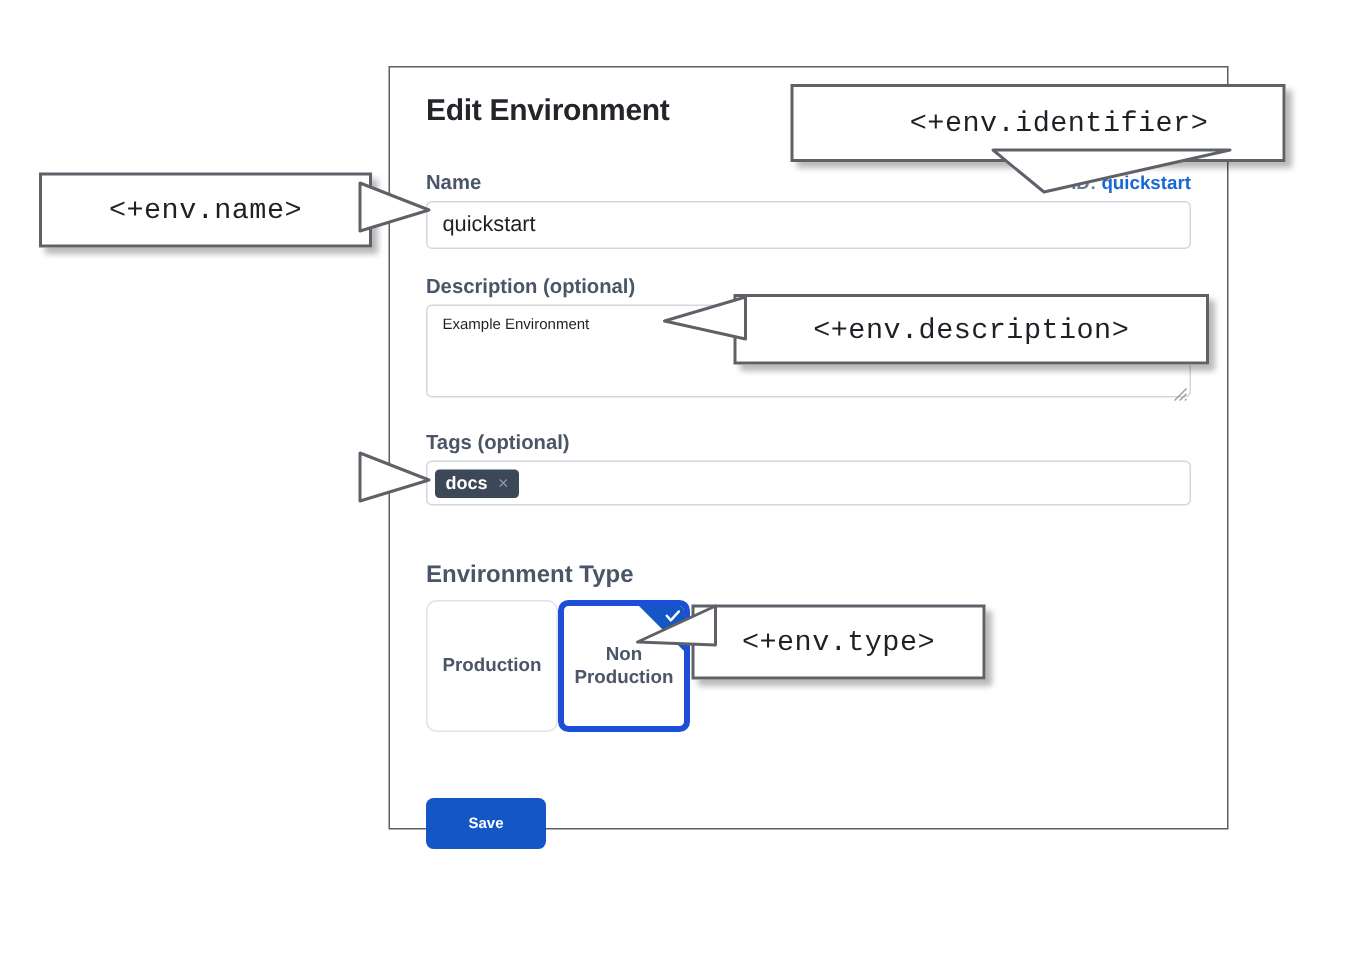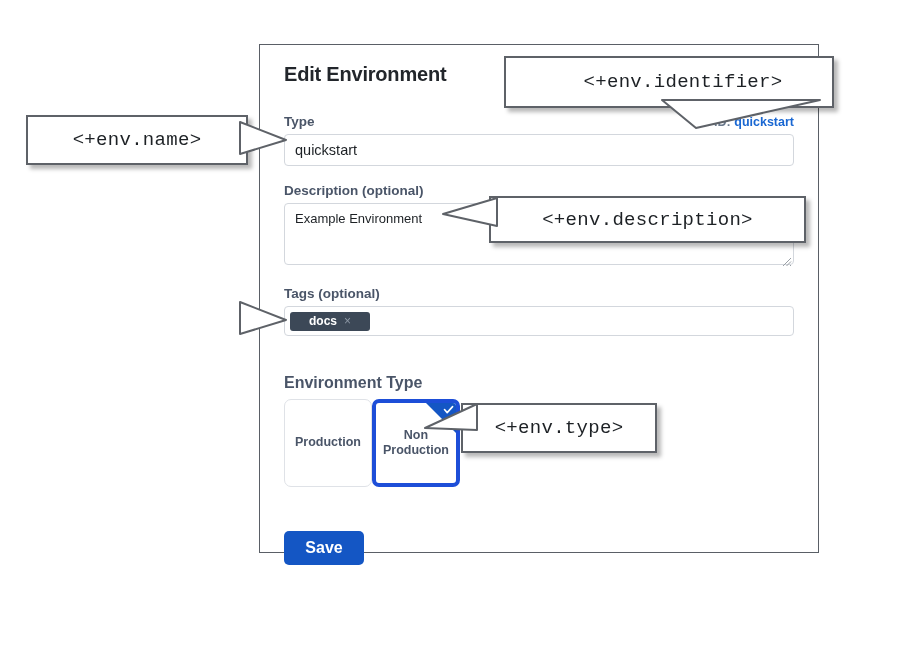--- a/index.html
+++ b/index.html
@@ -85,21 +85,21 @@
     width: 100%;
   }
   .text-area {
     box-sizing: border-box;
     width: 100%;
     height: 62px;
     border: 1px solid #d3d7dd;
     border-radius: 4px;
     background: #ffffff;
     font-family: "Liberation Sans", sans-serif;
-    font-size: 13px;
+    font-size: 10px;
     color: #1d2125;
     padding: 7px 10px;
     outline: none;
     resize: none;
     overflow: hidden;
   }
   .resize-grip {
     position: absolute;
     right: 2px;
     bottom: 2px;
@@ -120,21 +120,21 @@
     background: #ffffff;
     display: flex;
     align-items: center;
     padding: 0 5px;
   }
   .tag-chip {
     display: inline-flex;
     align-items: center;
     gap: 7px;
     height: 19px;
-    padding: 0 19px;
+    padding: 0 7px;
     border-radius: 3px;
     background: #3c4857;
     color: #ffffff;
     font-size: 12px;
     font-weight: bold;
   }
   .tag-remove {
     color: #8d98a6;
     font-size: 12px;
     font-weight: normal;
@@ -189,21 +189,21 @@
     display: inline-flex;
     align-items: center;
     justify-content: center;
     width: 80px;
     height: 34px;
     border: none;
     border-radius: 5px;
     background: #1456c4;
     color: #ffffff;
     font-family: "Liberation Sans", sans-serif;
-    font-size: 16px;
+    font-size: 10px;
     font-weight: bold;
     cursor: pointer;
   }
 
   
   .callout {
     position: absolute;
     box-sizing: border-box;
     background: #ffffff;
     border: 2px solid #5e6268;
@@ -232,21 +232,21 @@
 <div id="canvas">
 
   <div id="panel">
     <div class="panel-inner">
 
       <div class="dialog-title">Edit Environment</div>
 
       
       <div class="field-block">
         <div class="field-label-row">
-          <span class="field-label">Type</span>
+          <span class="field-label">Name</span>
           <span class="id-line">
             <span>ID:</span>
             <span class="id-value">quickstart</span>
           </span>
         </div>
         <input class="text-input" type="text" value="quickstart" style="">
       </div>
 
       
       <div class="field-block">
@@ -302,21 +302,21 @@
   <svg class="callout-tail" style="left:230px; top:120px; width:70px; height:50px;" viewBox="0 0 70 50">
     <path d="M2,2 L48,20 L2,34 Z" fill="#ffffff" stroke="#5e6268" stroke-width="2" stroke-linejoin="round" transform="translate(8,0)"></path>
   </svg>
   <div class="callout" style="left:26px; top:115px; width:222px; height:50px;">
     <span class="callout-text">&lt;+env.name&gt;</span>
   </div>
 
   <svg class="callout-tail" style="left:660px; top:98px; width:170px; height:46px;" viewBox="0 0 170 46">
     <path d="M2,2 L36,30 L160,2 Z" fill="#ffffff" stroke="#5e6268" stroke-width="2" stroke-linejoin="round"></path>
   </svg>
-  <div class="callout" style="left:504px; top:56px; width:330px; height:52px;padding-left:28px;">
+  <div class="callout" style="left:527px; top:56px; width:330px; height:52px;padding-left:28px;">
     <span class="callout-text">&lt;+env.identifier&gt;</span>
   </div>
 
   <svg class="callout-tail" style="left:435px; top:196px; width:70px; height:40px;" viewBox="0 0 70 40">
     <path d="M62,2 L8,18 L62,30 Z" fill="#ffffff" stroke="#5e6268" stroke-width="2" stroke-linejoin="round"></path>
   </svg>
   <div class="callout" style="left:489px; top:196px; width:317px; height:47px;">
     <span class="callout-text">&lt;+env.description&gt;</span>
   </div>
 

